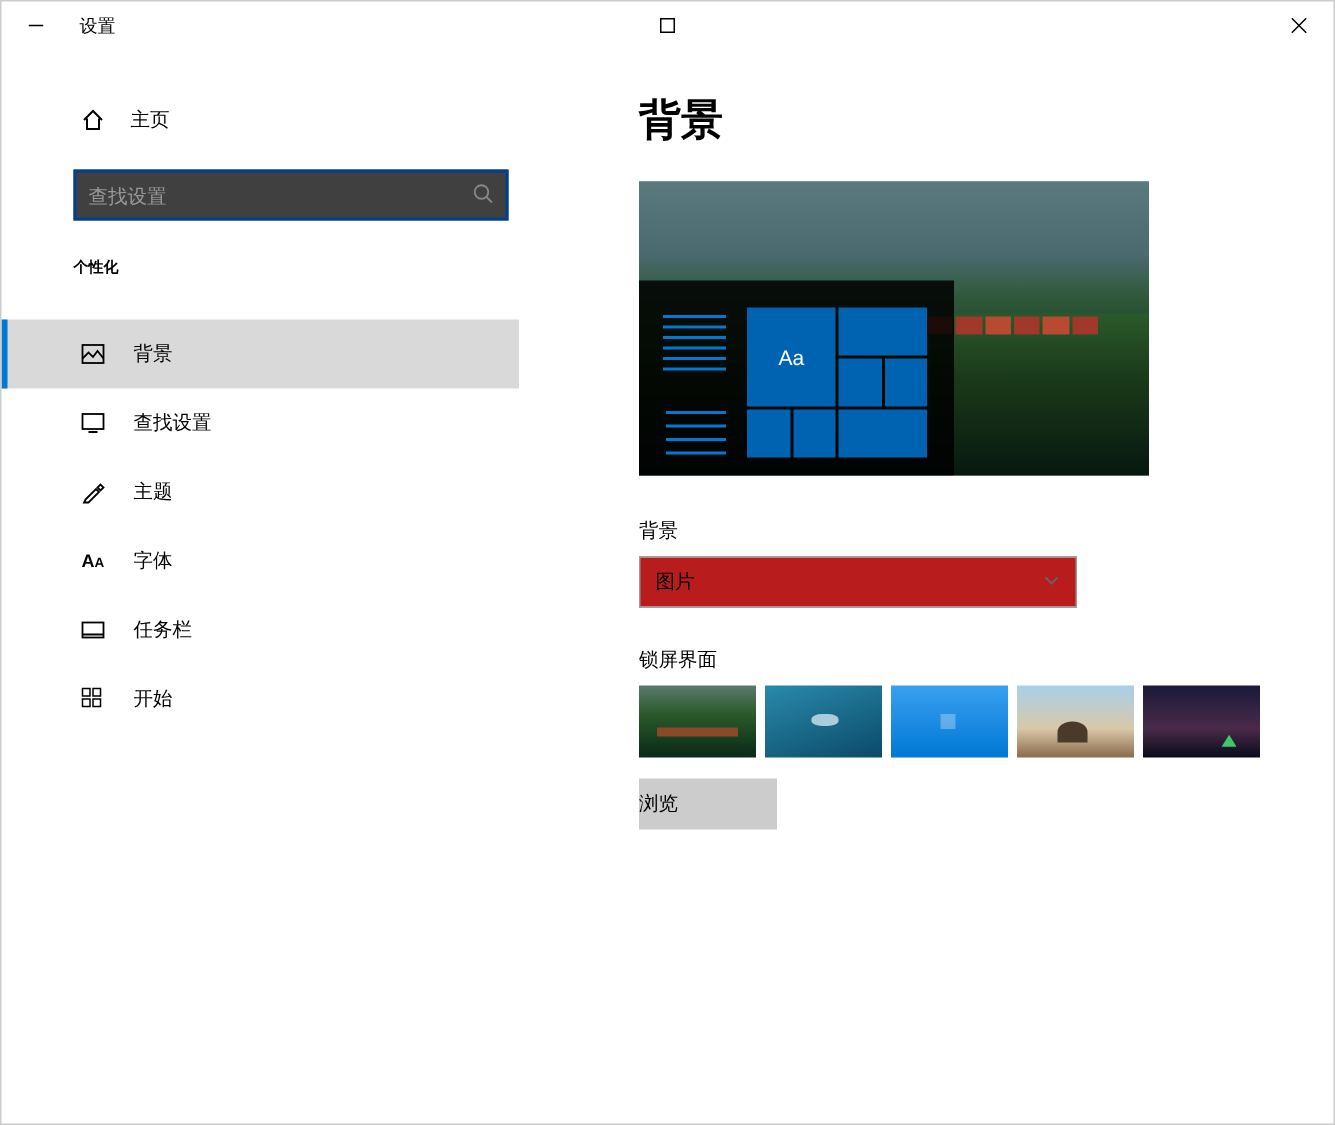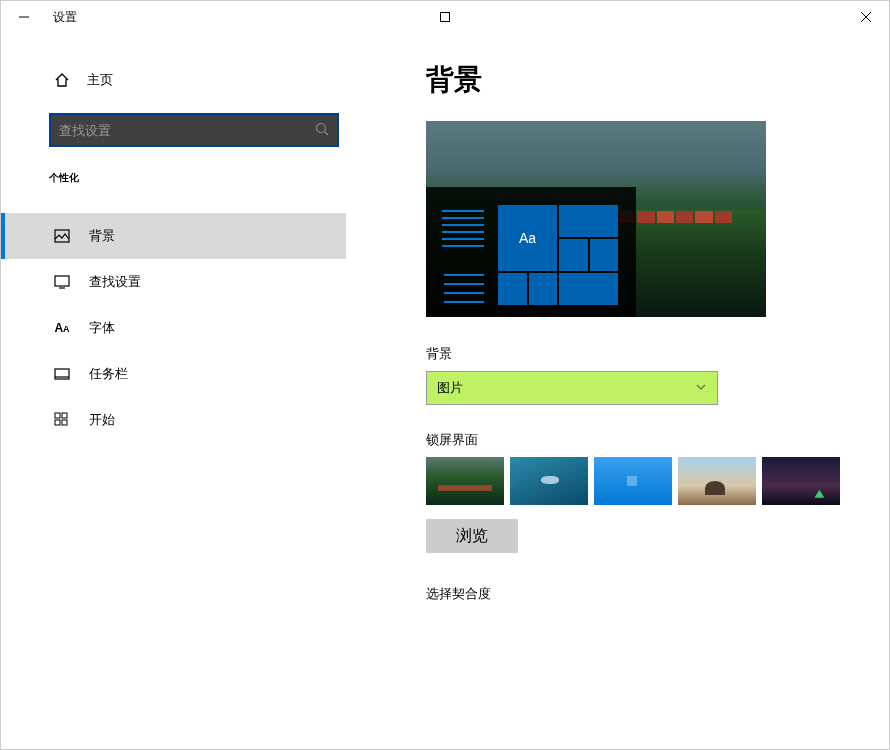--- a/index.html
+++ b/index.html
@@ -182,21 +182,21 @@
 }
 .dropdown {
   width: 292px;
   height: 34px;
   border: 1px solid #999;
   display: flex;
   align-items: center;
   justify-content: space-between;
   padding: 0 10px;
   margin-bottom: 26px;
-  background: #bef264;
+  background: #b91c1c;
   cursor: default;
 }
 .dropdown .val { font-size: 13px; }
 .dropdown .chev { color: #666; }
 .thumbs {
   display: flex;
   gap: 6px;
   margin-bottom: 14px;
 }
 .thumb {
@@ -212,22 +212,22 @@
 .th3::after{content:"";position:absolute;top:40%;left:42%;width:10px;height:10px;background:rgba(255,255,255,0.3);}
 .th4 { background: linear-gradient(to bottom, #a8d0e8 0%, #d8c8a8 60%, #8a6a4a 100%); position:relative;}
 .th4::after{content:"";position:absolute;bottom:20%;left:35%;width:20px;height:14px;background:#4a3a2a;border-radius:50% 50% 0 0;}
 .th5 { background: linear-gradient(to bottom, #1a1a3a 0%, #4a2a4a 60%, #0a0a1a 100%); position:relative;}
 .th5::after{content:"";position:absolute;bottom:15%;right:20%;width:10px;height:8px;background:#3aca6a;clip-path:polygon(50% 0,100% 100%,0 100%);}
 .browse-btn {
   width: 92px;
   height: 34px;
   background: #ccc;
   border: none;
-  font-size: 16px;
-  text-align: center;
+  font-size: 13px;
+  text-align: left;
   margin-bottom: 32px;
   cursor: default;
 }
 </style>
 </head>
 <body>
 
 <div class="window">
 
   <div class="titlebar">
@@ -291,20 +291,28 @@
       <div class="navitem">
         <span class="icon">
           <svg width="16" height="16" viewBox="0 0 16 16">
               <rect x="1" y="2" width="14" height="10" fill="none" stroke="#000" stroke-width="1.2"></rect>
               <line x1="5" y1="14" x2="11" y2="14" stroke="#000" stroke-width="1.2"></line>
             </svg>
         </span>
         <span>查找设置</span>
       </div>
 
+      <div class="navitem">
+        <span class="icon">
+          <svg width="16" height="16" viewBox="0 0 16 16">
+              <path d="M3 13 L10 6 L12 8 L5 15 L2 15 Z M11 5 L13 3 L15 5 L13 7 Z" fill="none" stroke="#000" stroke-width="1.2"></path>
+            </svg>
+        </span>
+        <span>主题</span>
+      </div>
 
       <div class="navitem">
         <span class="icon">
           <span style="font-size:12px;font-weight:600;">A<span style="font-size:9px;">A</span></span>
         </span>
         <span>字体</span>
       </div>
 
       <div class="navitem">
         <span class="icon">
@@ -387,18 +395,17 @@
       <div class="thumbs">
         <div class="thumb th1"></div>
         <div class="thumb th2"></div>
         <div class="thumb th3"></div>
         <div class="thumb th4"></div>
         <div class="thumb th5"></div>
       </div>
 
       <button class="browse-btn">浏览</button>
 
-      <div class="field-label">选择契合度</div>
 
     </div>
 
   </div>
 </div>
 
 </body></html>

